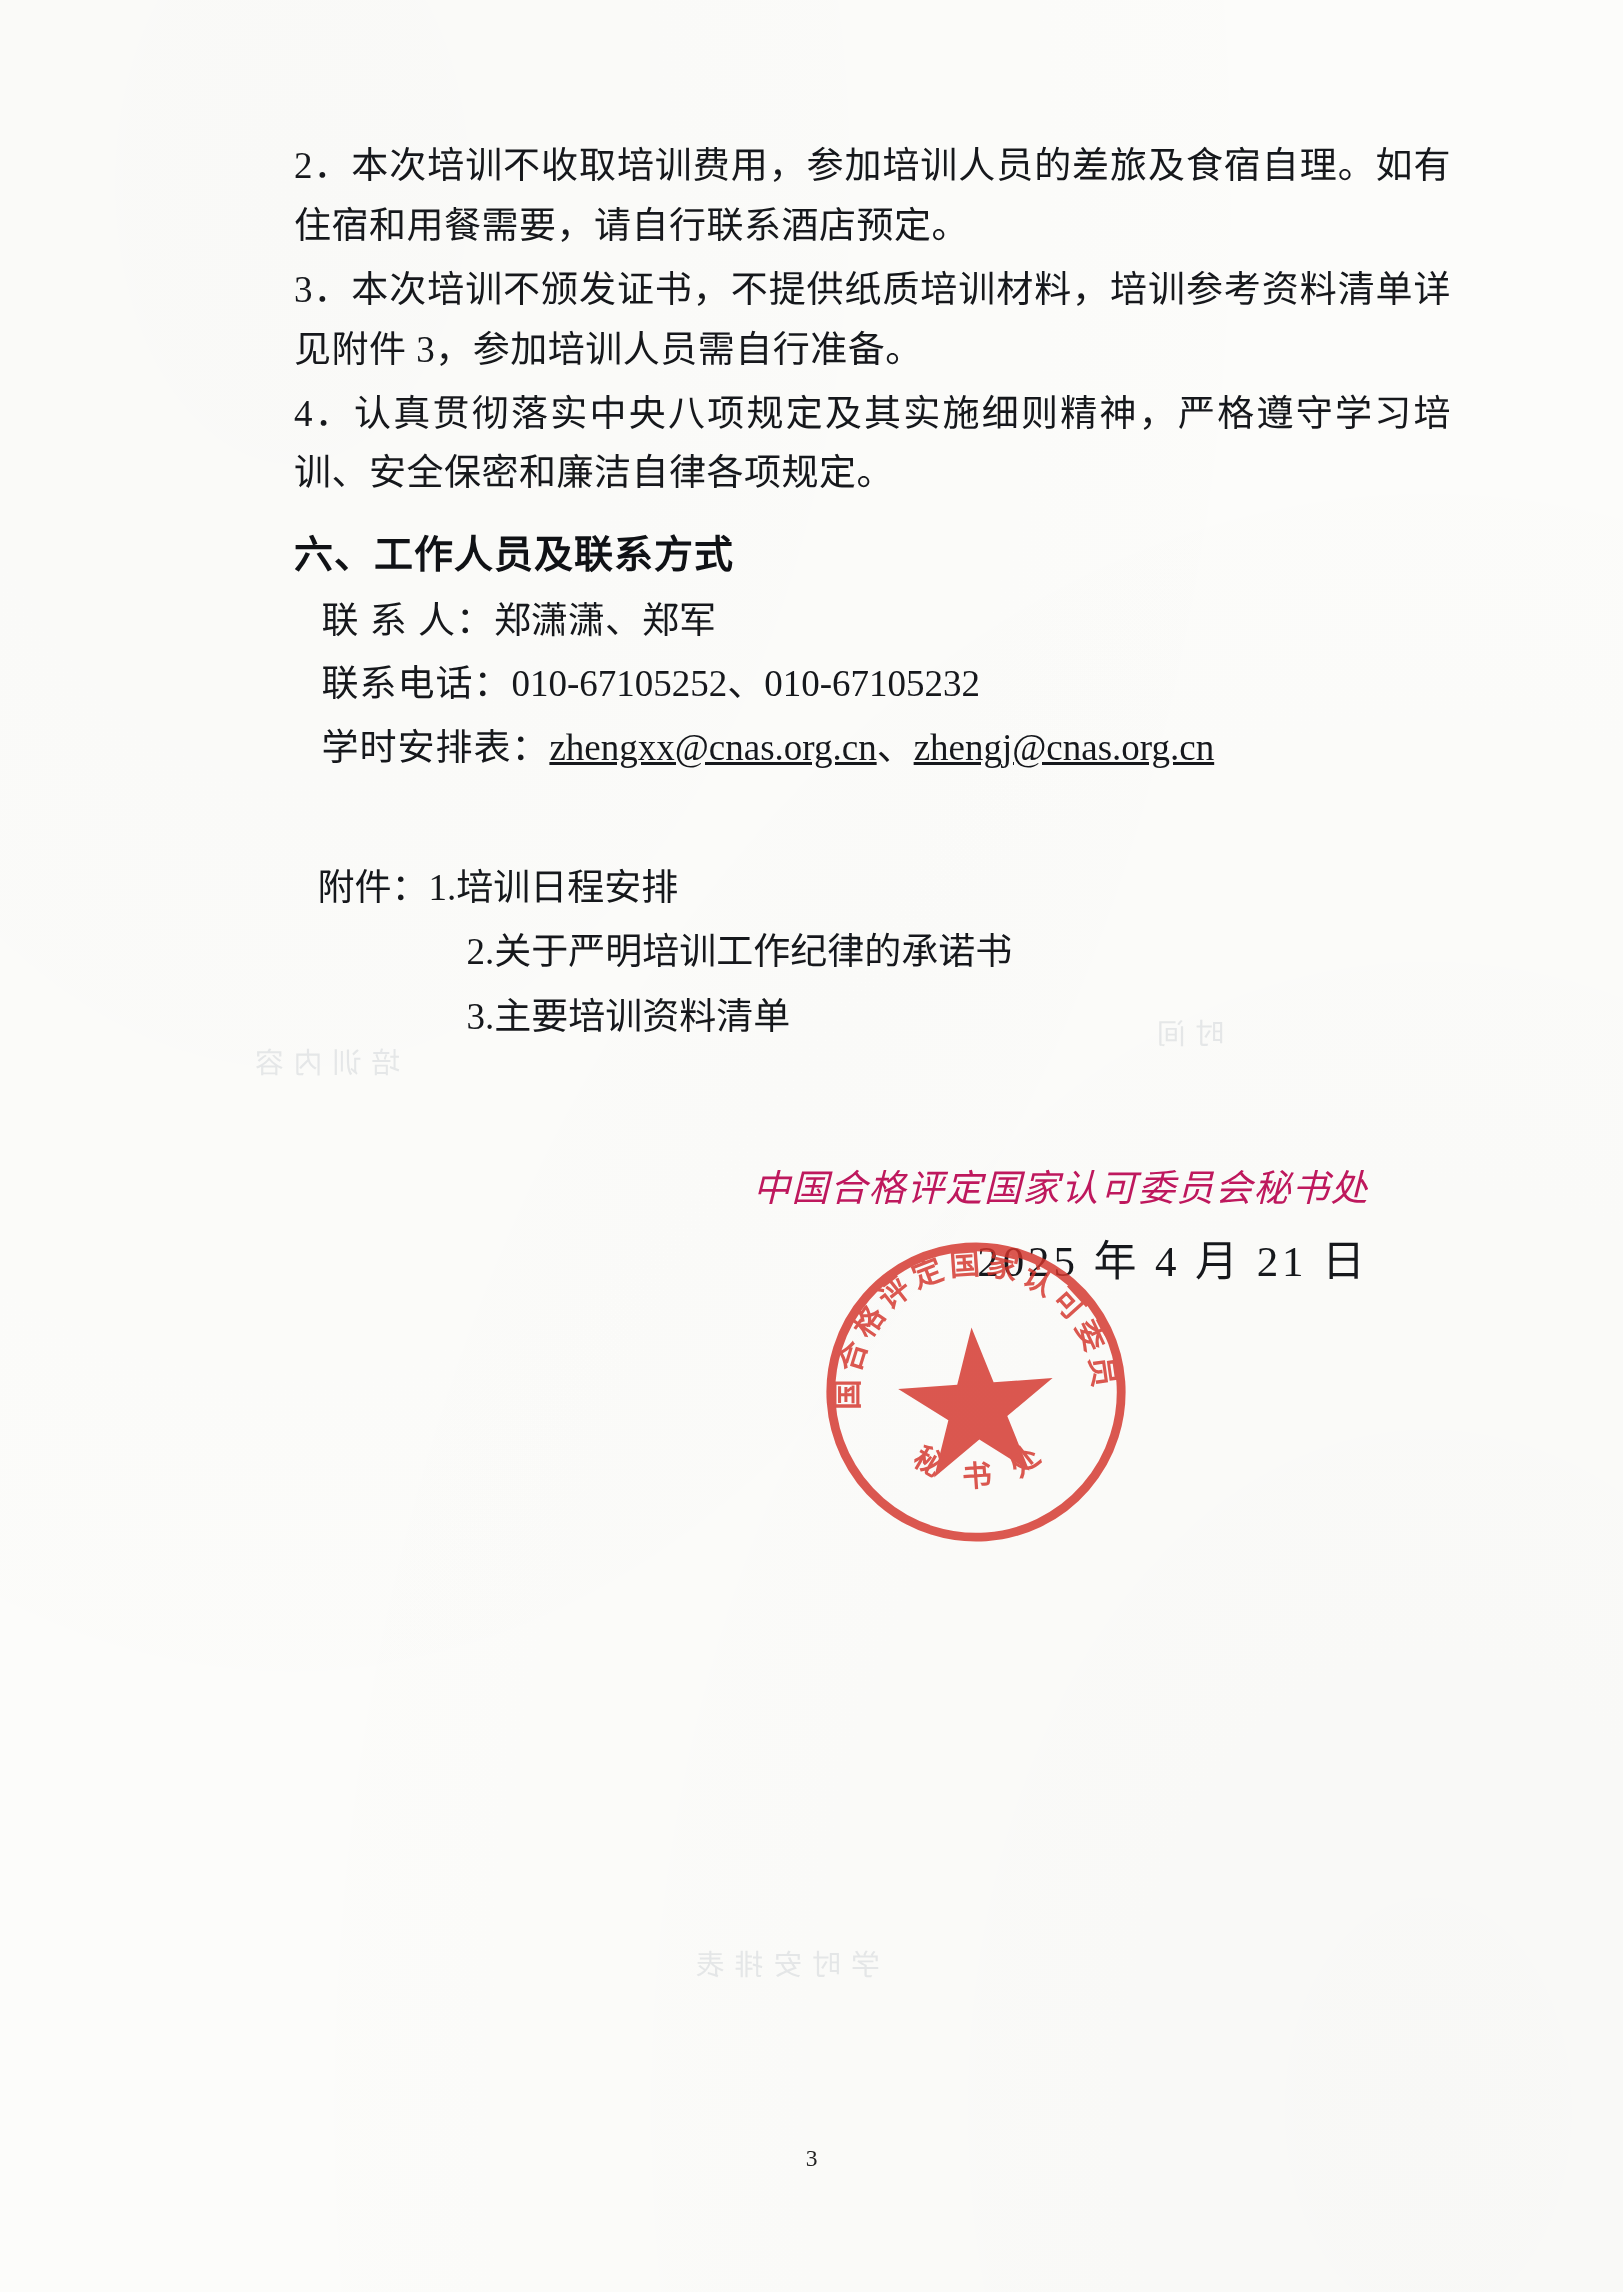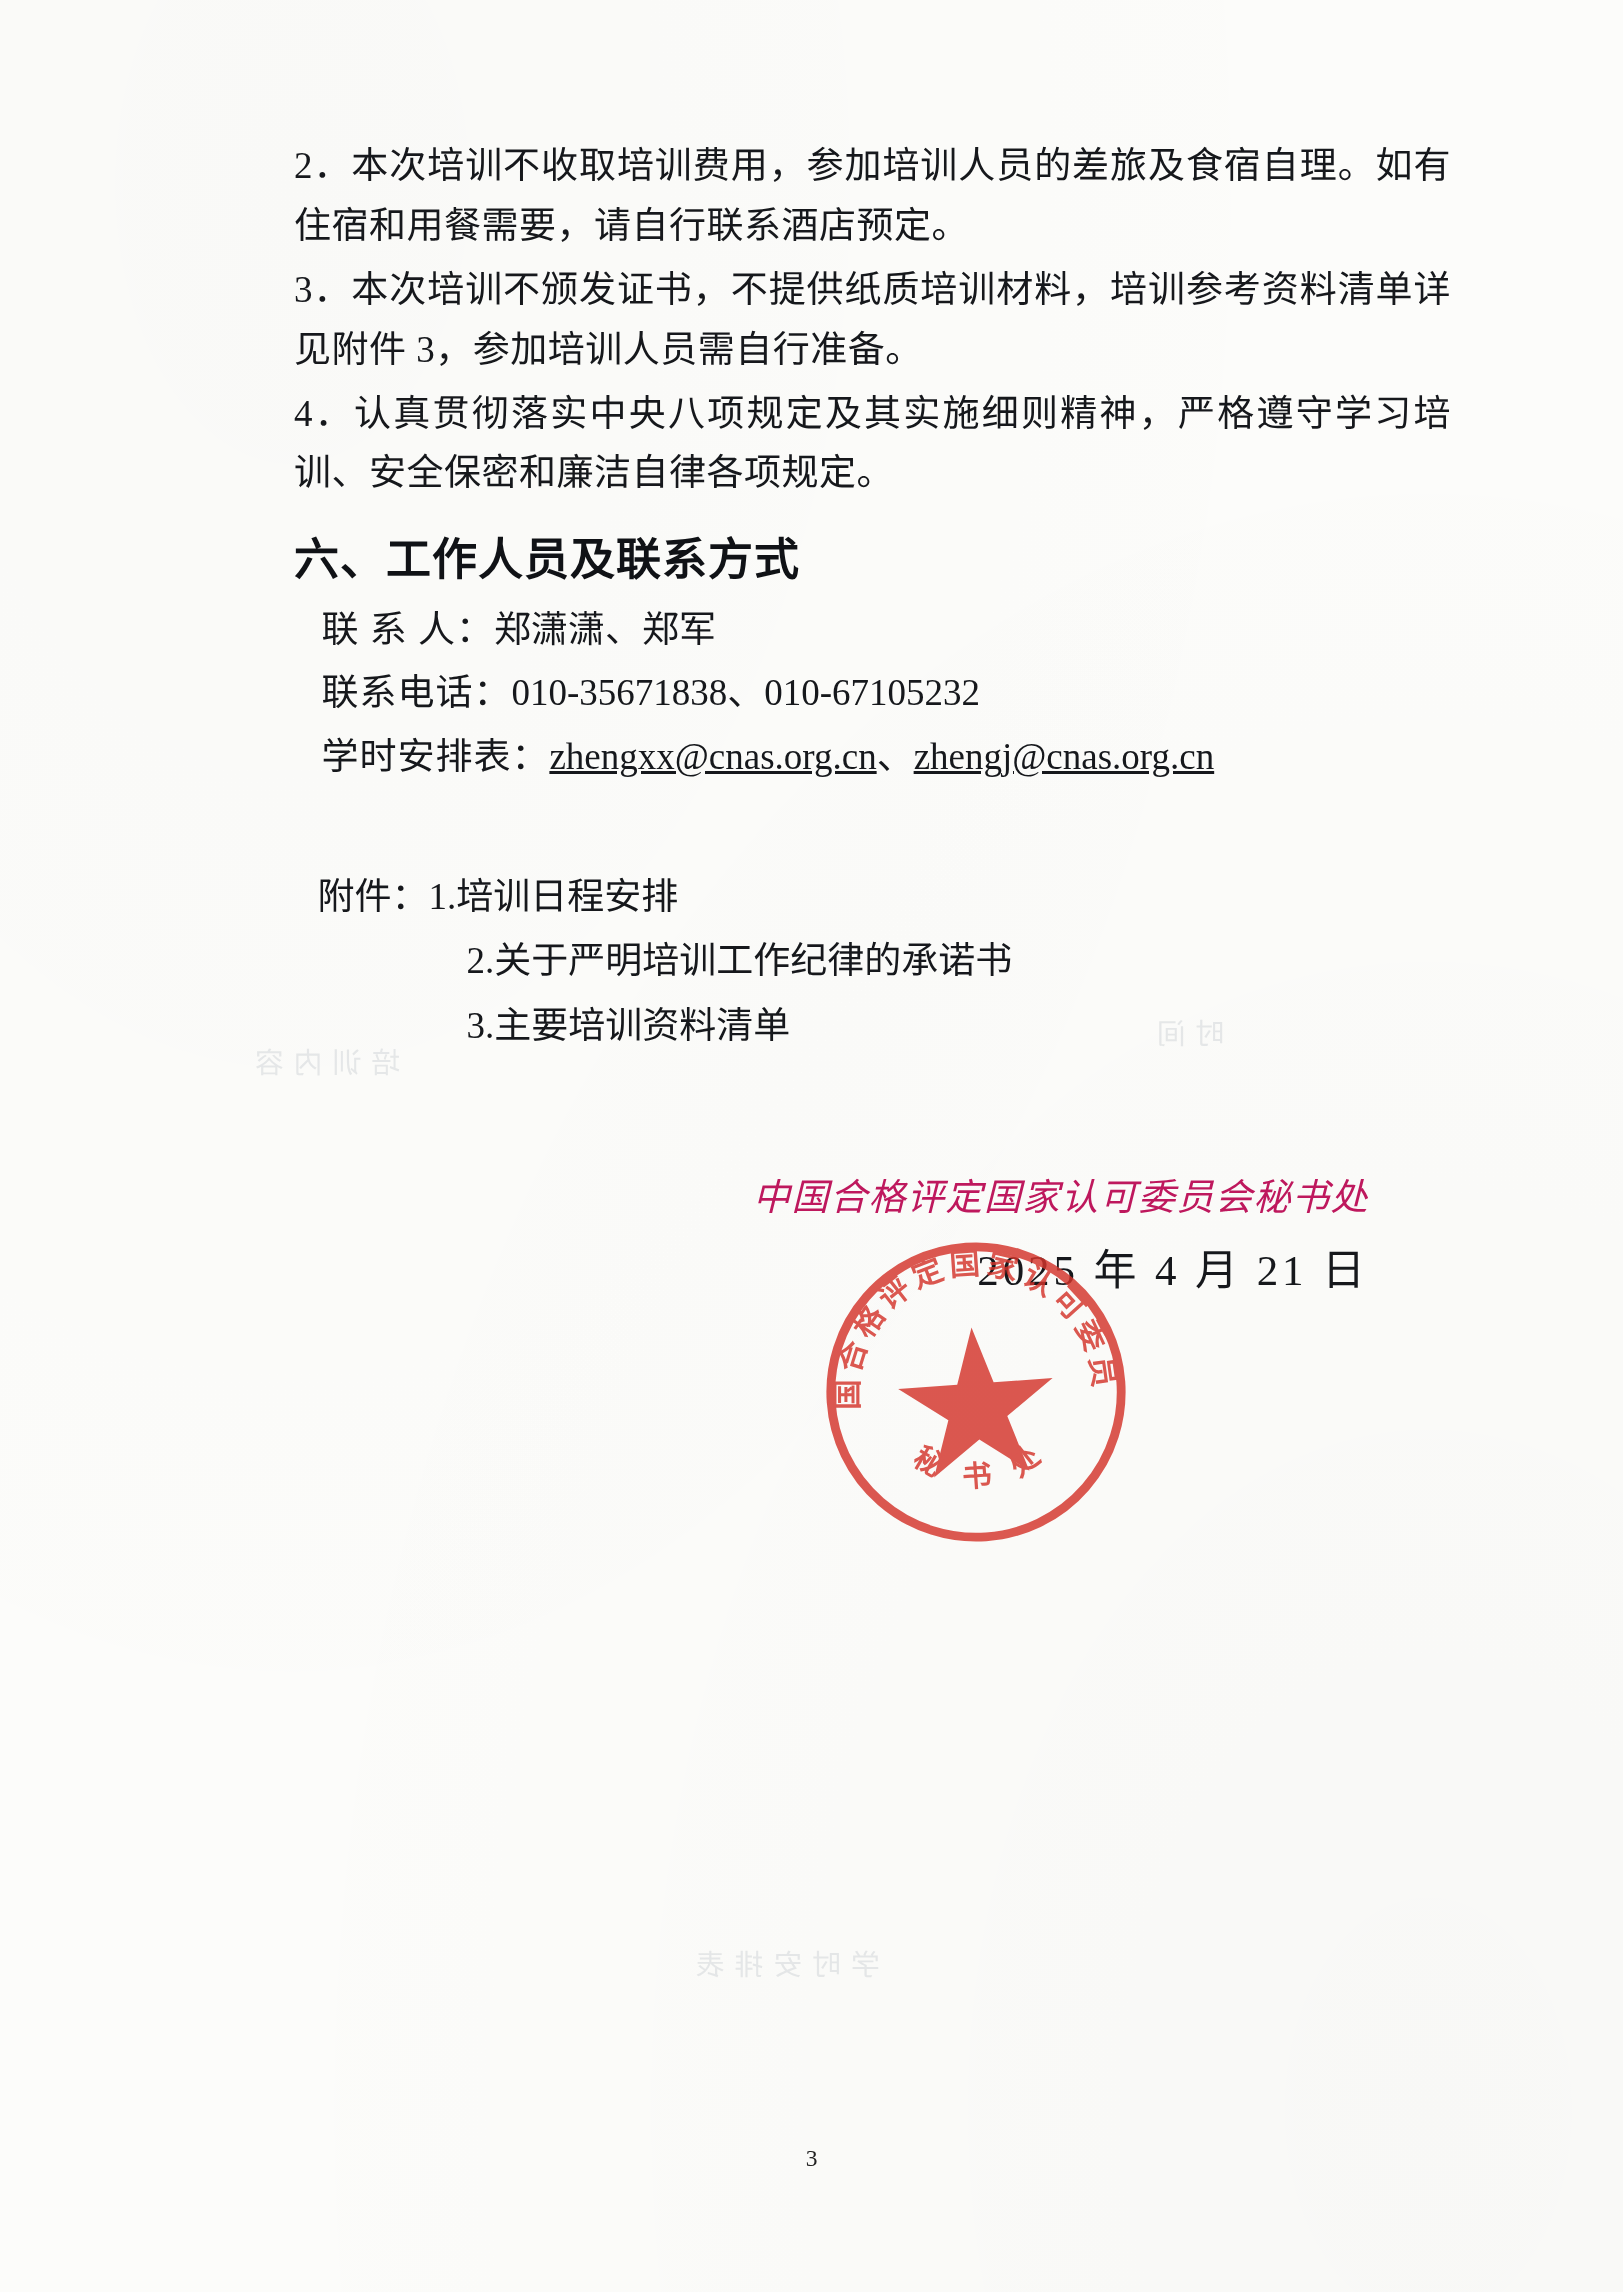--- a/index.html
+++ b/index.html
@@ -42,21 +42,21 @@
     letter-spacing: 0.5px;
     text-align: justify;
     text-justify: inter-ideograph;
     margin: 0 0 3.9px 0;
     color: #16181c;
   }
   .para.indent {
     text-indent: 0;
   }
   .heading {
-    font-size: 45px;
+    font-size: 39px;
     font-weight: bold;
     letter-spacing: 1px;
     margin: 19.6px 0 9.8px 0;
     font-family: "Liberation Sans", "DejaVu Sans", sans-serif;
     color: #101216;
   }
   .contact-line {
     font-size: 37px;
     line-height: 1.72;
     margin: 0;
@@ -149,21 +149,21 @@
     <p class="para indent">3．本次培训不颁发证书，不提供纸质培训材料，培训参考资料清单详见附件 3，参加培训人员需自行准备。</p>
     <p class="para indent">4．认真贯彻落实中央八项规定及其实施细则精神，严格遵守学习培训、安全保密和廉洁自律各项规定。</p>
 
     <h2 class="heading">六、工作人员及联系方式</h2>
 
     <p class="contact-line">
       <span class="contact-label">联 系 人：</span><span>郑潇潇、郑军</span>
     </p>
 
     <p class="contact-line">
-      <span class="contact-label">联系电话：</span><span>010-35671838、010-67105232</span>
+      <span class="contact-label">联系电话：</span><span>010-67105252、010-67105232</span>
     </p>
 
     <p class="contact-line">
       <span class="contact-label">学时安排表：</span><span class="mail">zhengxx@cnas.org.cn</span><span>、</span><span class="mail">zhengj@cnas.org.cn</span>
     </p>
 
     <div class="attach-block">
       <p class="attach-first">
         <span>附件：</span><span>1.培训日程安排</span>
       </p>

